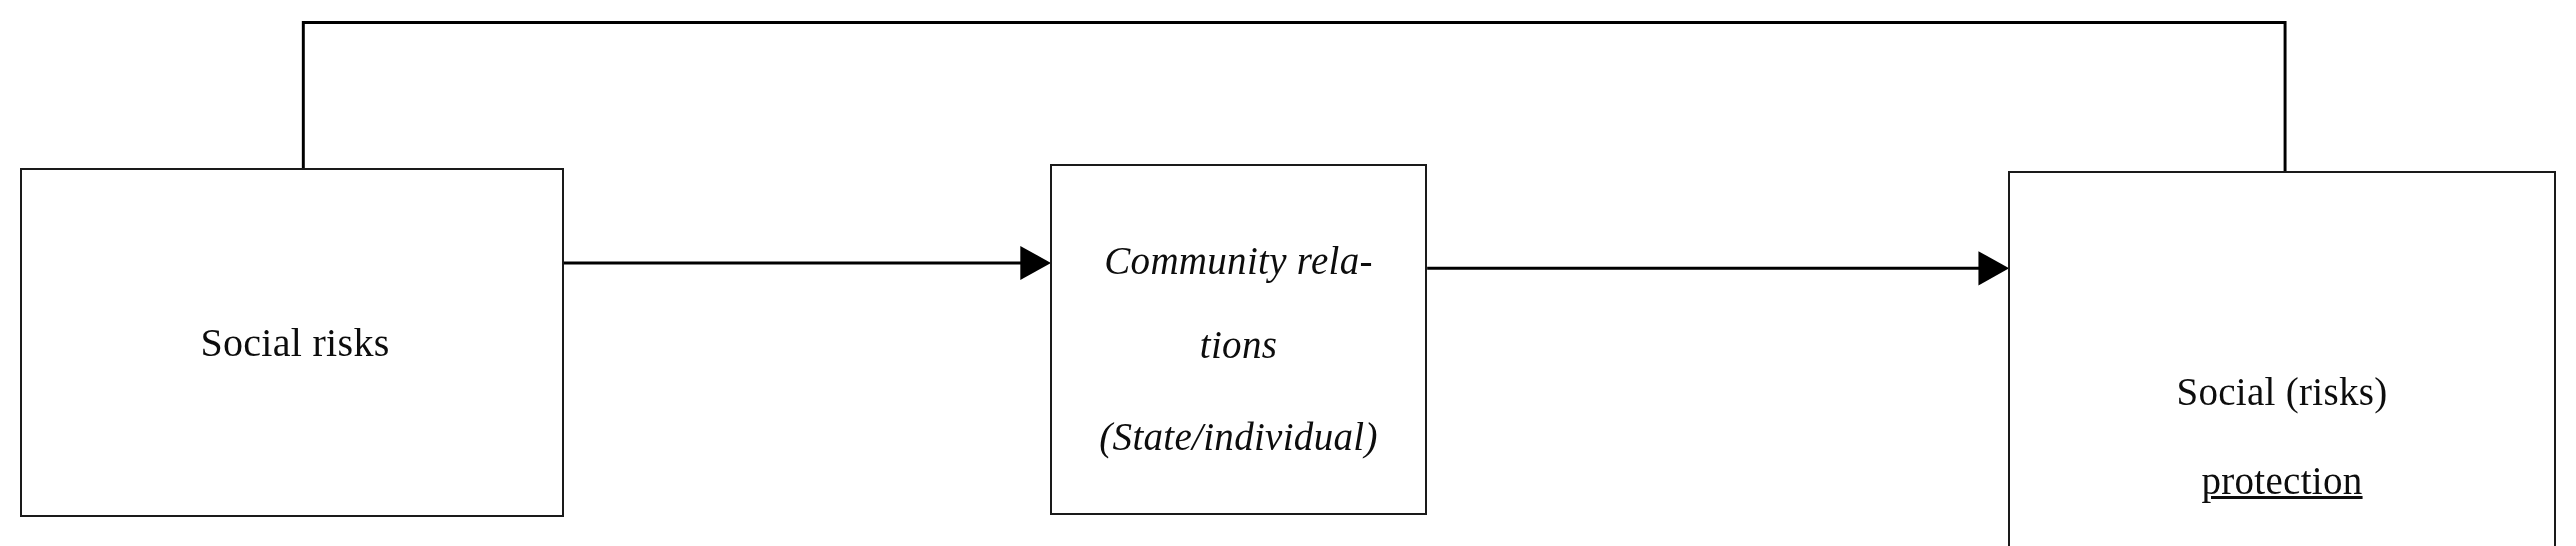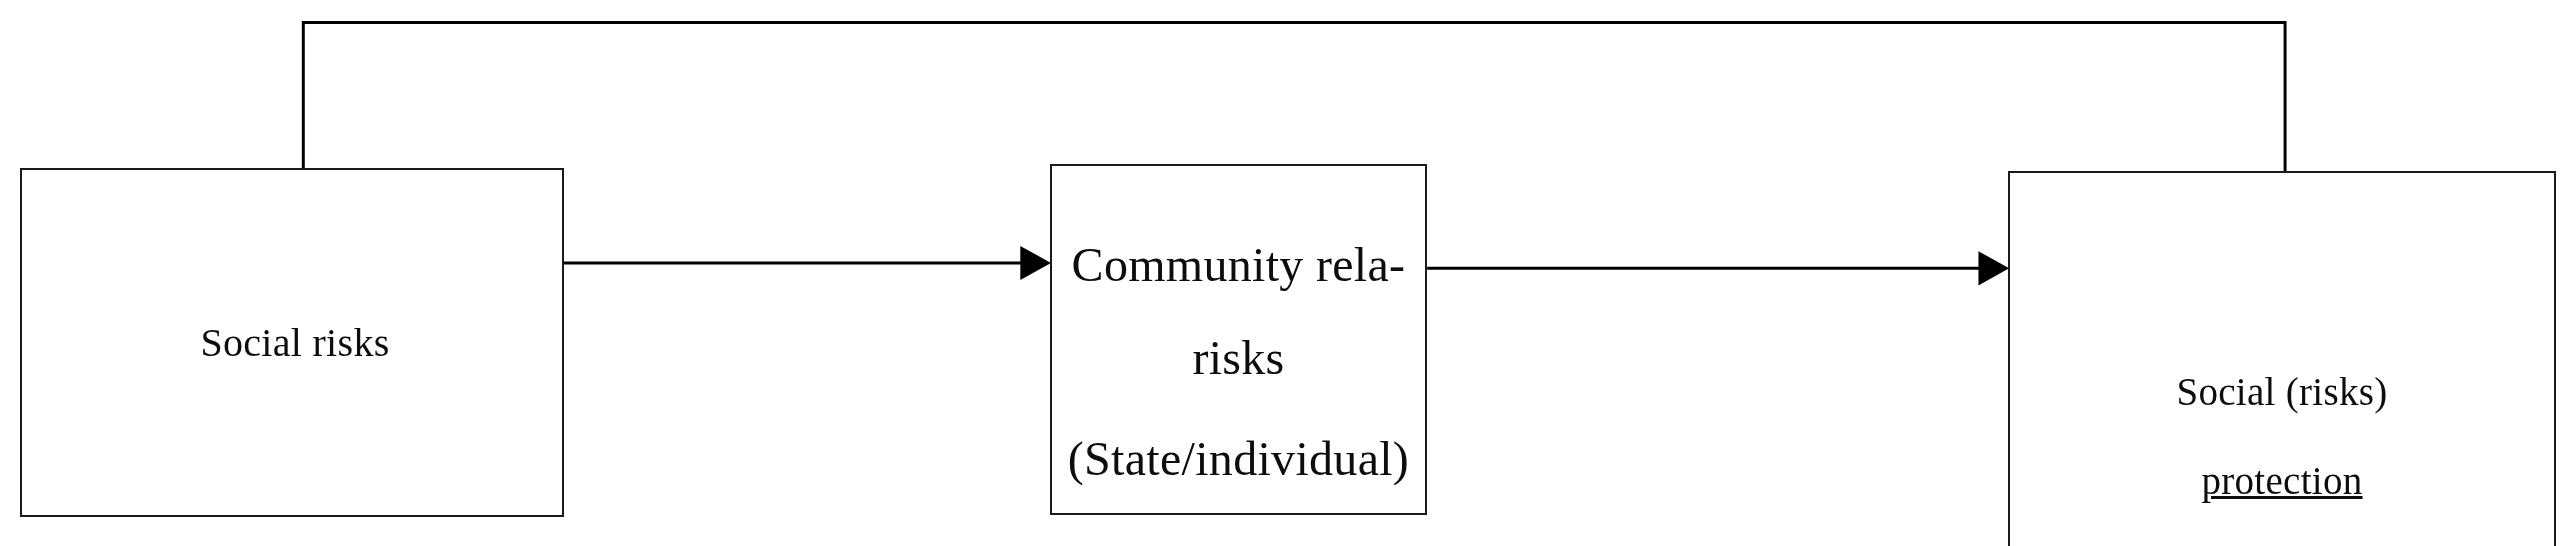--- a/index.html
+++ b/index.html
@@ -48,23 +48,24 @@
   
   #box-community-relations {
     left: 1050px;
     top: 164px;
     width: 377px;
     height: 351px;
     justify-content: flex-start;
     padding-top: 75px;
   }
   #box-community-relations .node-line {
-    font-size: 48px;
+    font-size: 39px;
     line-height: 1.0;
     margin-bottom: 45px;
+    font-style: italic;
   }
   #box-community-relations .node-line:last-child { margin-bottom: 0; margin-top: 8px; }
 
   
   #box-social-protection {
     left: 2008px;
     top: 171px;
     width: 548px;
     height: 418px;
     justify-content: center;
@@ -109,21 +110,21 @@
     </g>
 
   </svg>
 
   <div class="node-box" id="box-social-risks">
     <span class="node-line">Social risks</span>
   </div>
 
   <div class="node-box" id="box-community-relations">
     <span class="node-line">Community rela-</span>
-    <span class="node-line">risks</span>
+    <span class="node-line">tions</span>
     <span class="node-line">(State/individual)</span>
   </div>
 
   <div class="node-box" id="box-social-protection">
     <span class="node-line">Social (risks)</span>
     <span class="node-line">protection</span>
   </div>
 
 </div>
 

